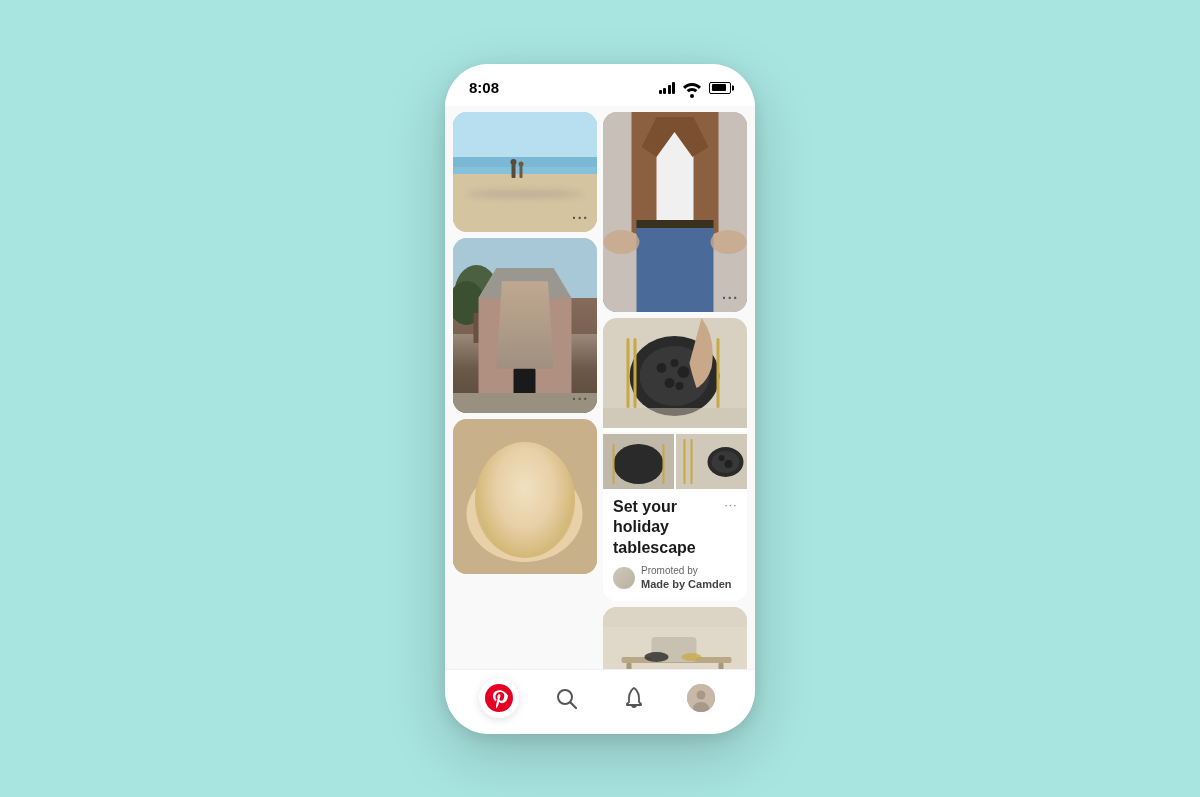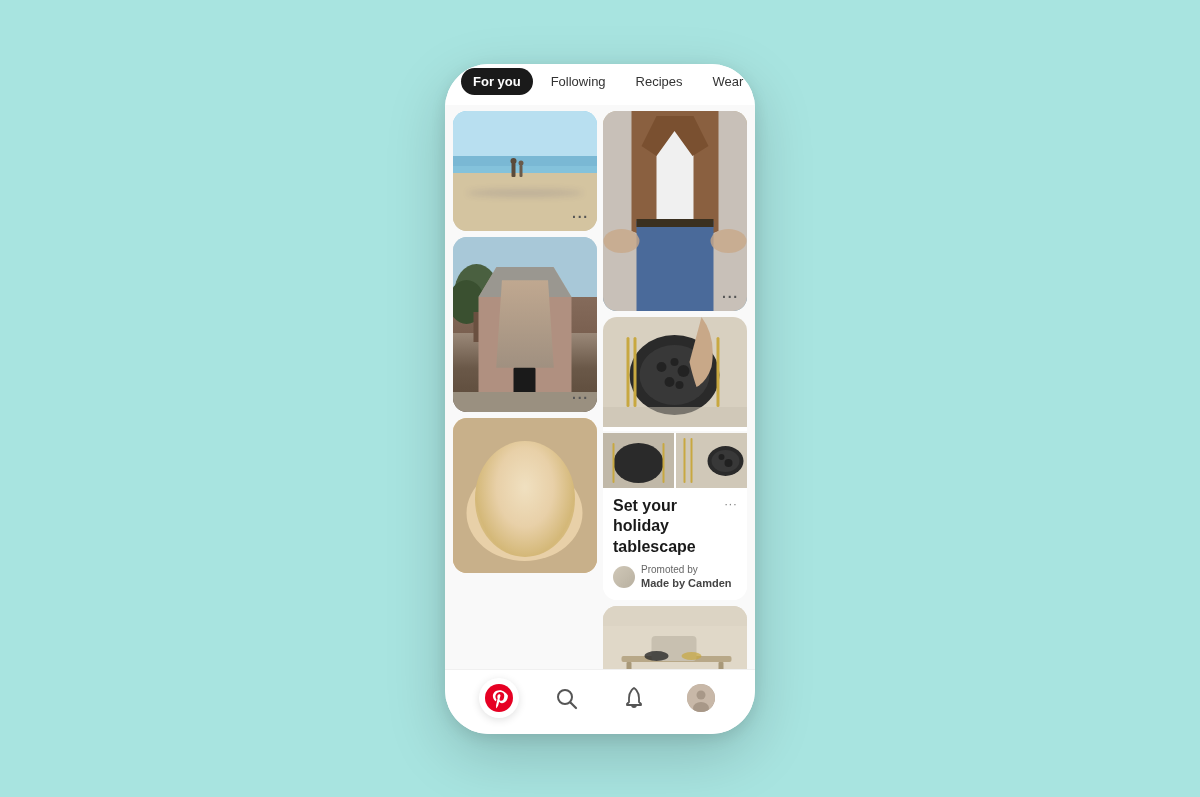--- a/index.html
+++ b/index.html
@@ -382,27 +382,40 @@
     }
     .ts-half-2 {
       background: linear-gradient(135deg, #c8c0b0 0%, #b8b0a0 50%, #c8c8c0 50%, #d8d8d0 100%);
     }
   </style>
 </head>
 <body>
 
 <div class="phone-outer">
 
-
-  <div class="tab-nav">
-    <div class="tab-item active">For you</div>
-    <div class="tab-item">Following</div>
-    <div class="tab-item">Recipes</div>
-    <div class="tab-item">Wear</div>
+  <div class="status-bar">
+    <span class="status-time">8:08</span>
+    <div class="status-icons">
+      <div class="signal-bars">
+        <span></span>
+          <span></span>
+          <span></span>
+          <span></span>
+      </div>
+      <svg class="nav-icon-svg" width="16" height="12" viewBox="0 0 24 18">
+        <path d="M12 4C8.5 4 5.3 5.4 3 7.8L5.1 10C6.8 8.1 9.3 7 12 7s5.2 1.1 6.9 3l2.1-2.2C18.7 5.4 15.5 4 12 4z" fill="#000"></path>
+        <path d="M12 9c-2 0-3.9.8-5.3 2.2l2.1 2.1C9.7 12.5 10.8 12 12 12s2.3.5 3.2 1.3l2.1-2.1C15.9 9.8 14 9 12 9z" fill="#000"></path>
+        <circle cx="12" cy="17" r="2" fill="#000"></circle>
+      </svg>
+      <div class="battery-icon">
+        <div class="battery-fill"></div>
+      </div>
+    </div>
   </div>
+
 
   <div class="content-area">
     <div class="masonry-grid">
 
       <div class="column">
 
         <div class="pin-card">
           <div class="img-beach pin-image">
             
             <svg width="100%" height="100%" viewBox="0 0 147 120" preserveAspectRatio="xMidYMid slice">

